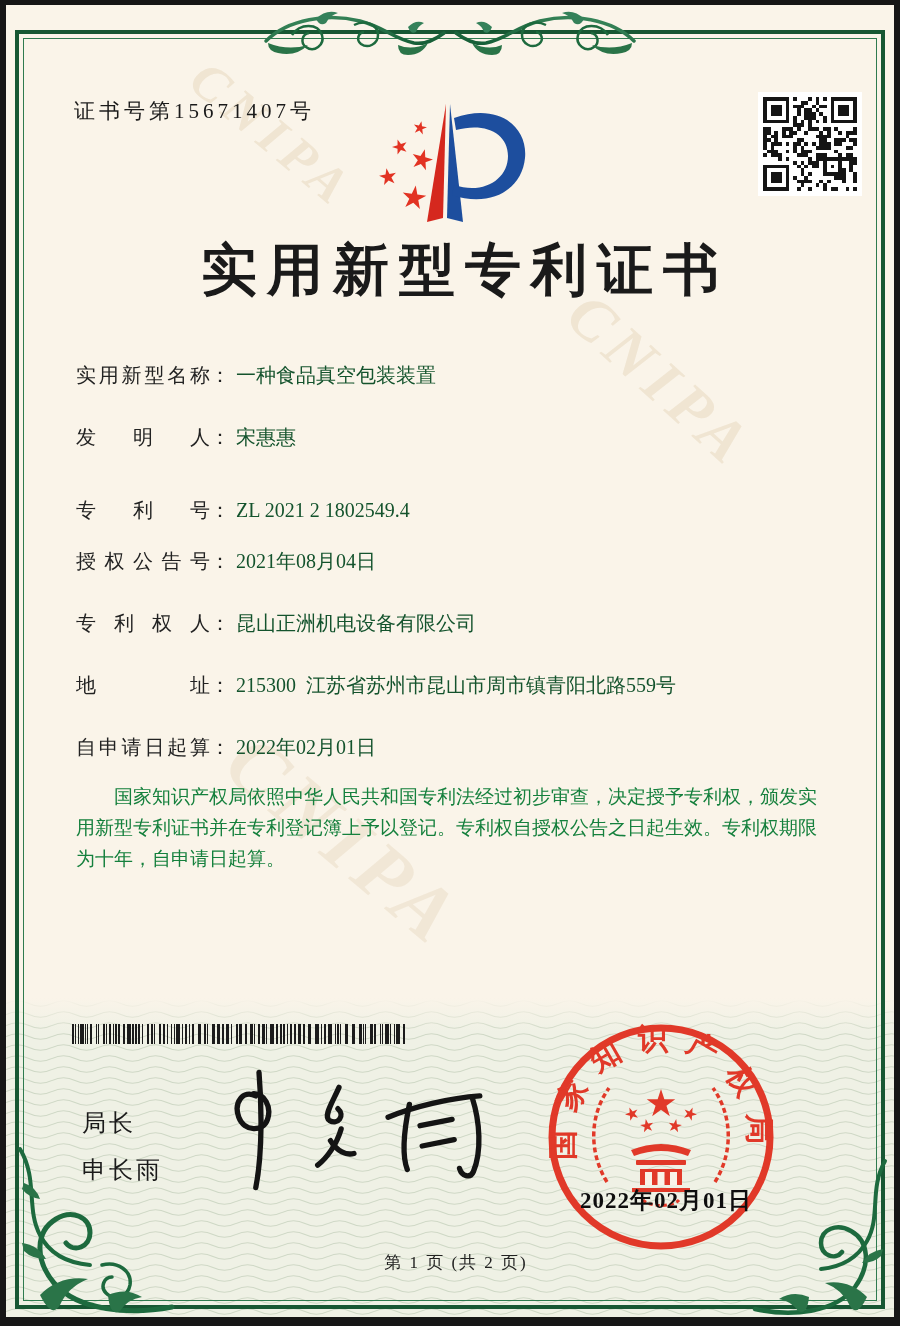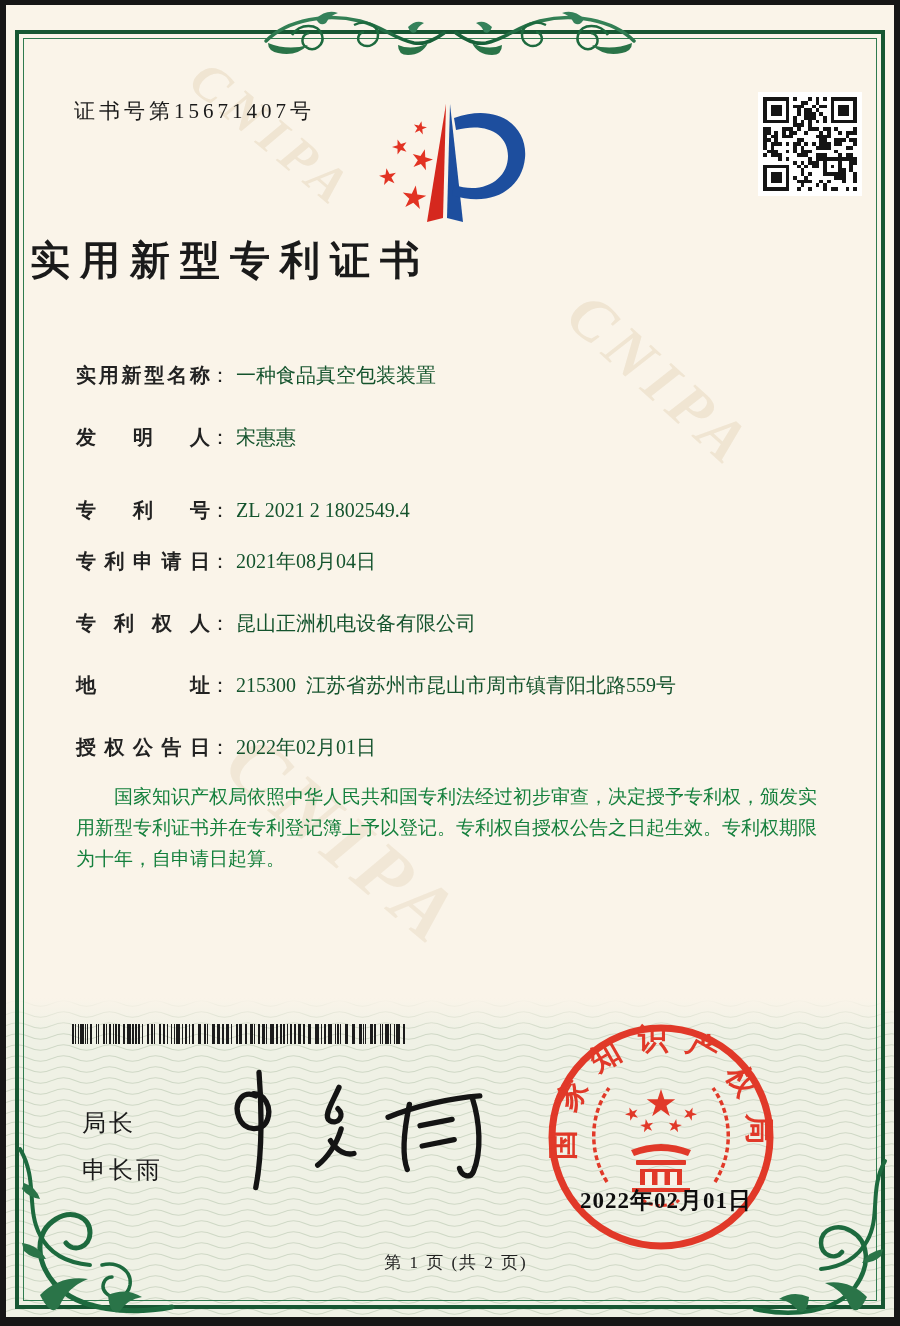--- a/index.html
+++ b/index.html
@@ -26,26 +26,26 @@
     color:rgba(198,170,120,.20);letter-spacing:8px;white-space:nowrap;pointer-events:none;}
   .wm1{left:175px;top:105px;font-size:52px;transform:rotate(40deg);}
   .wm2{left:548px;top:345px;font-size:62px;transform:rotate(42deg);}
   .wm3{left:205px;top:795px;font-size:80px;transform:rotate(40deg);color:rgba(198,170,120,.16);}
   
   .cert-no{position:absolute;left:74px;top:97px;font-size:21px;letter-spacing:4px;z-index:3;}
   .logo{position:absolute;left:330px;top:98px;width:240px;height:130px;z-index:3;}
   .qr{position:absolute;left:758px;top:92px;width:104px;height:104px;background:#fff;
     padding:5px;box-sizing:border-box;z-index:3;}
   .qr svg{width:100%;height:100%;display:block;}
-  .title{position:absolute;left:0;right:0;top:233px;text-align:left;font-size:40px;
+  .title{position:absolute;left:0;right:0;top:233px;text-align:center;font-size:56px;
     font-weight:bold;letter-spacing:10px;padding-left:10px;z-index:3;margin-left:20px;}
   
   .frow{position:absolute;left:76px;font-size:20px;z-index:3;white-space:nowrap;color:#222;}
   .flabel{display:inline-block;width:134px;text-align:justify;text-align-last:justify;
-    vertical-align:bottom;font-weight:bold;}
+    vertical-align:bottom;}
   .fcolon{display:inline-block;margin-right:6px;}
   .fvalue{white-space:pre-wrap;color:#14532d;}
   .fpair2{position:absolute;left:394px;top:0;white-space:nowrap;}
   .flabel2{display:inline-block;width:118px;text-align:justify;text-align-last:justify;}
   
   .body-text{position:absolute;left:76px;top:781px;width:752px;font-size:19px;
     line-height:31px;z-index:3;color:#15803d;}
   .body-text p{margin:0;text-indent:2em;}
   
   .barcode{position:absolute;left:72px;top:1024px;width:334px;height:20px;z-index:3;}
@@ -462,30 +462,30 @@
 <div class="frow" style="top:362px">
   <span class="flabel">实用新型名称</span><span class="fcolon">：</span><span class="fvalue">一种食品真空包装装置</span>
 </div>
 <div class="frow" style="top:424px">
   <span class="flabel">发明人</span><span class="fcolon">：</span><span class="fvalue">宋惠惠</span>
 </div>
 <div class="frow" style="top:497px">
   <span class="flabel">专利号</span><span class="fcolon">：</span><span class="fvalue">ZL 2021 2 1802549.4</span>
 </div>
 <div class="frow" style="top:548px">
-  <span class="flabel">专利申请日</span><span class="fcolon">：</span><span class="fvalue">2021年08月04日</span>
+  <span class="flabel">授权公告号</span><span class="fcolon">：</span><span class="fvalue">2021年08月04日</span>
 </div>
 <div class="frow" style="top:610px">
   <span class="flabel">专利权人</span><span class="fcolon">：</span><span class="fvalue">昆山正洲机电设备有限公司</span>
 </div>
 <div class="frow" style="top:672px">
   <span class="flabel">地址</span><span class="fcolon">：</span><span class="fvalue">215300  江苏省苏州市昆山市周市镇青阳北路559号</span>
 </div>
 <div class="frow" style="top:734px;width:760px">
-  <span class="flabel">授权公告日</span><span class="fcolon">：</span><span class="fvalue">2022年02月01日</span>
+  <span class="flabel">自申请日起算</span><span class="fcolon">：</span><span class="fvalue">2022年02月01日</span>
 </div>
 
 <div class="body-text">
   <p>国家知识产权局依照中华人民共和国专利法经过初步审查，决定授予专利权，颁发实用新型专利证书并在专利登记簿上予以登记。专利权自授权公告之日起生效。专利权期限为十年，自申请日起算。</p>
 </div>
 
 <div class="barcode">
   <svg id="bc-svg" viewBox="0 0 334 20" preserveAspectRatio="none" fill="#1b1b1b">
       <rect x="0" y="0" width="2" height="20"></rect>
       <rect x="3" y="0" width="1" height="20"></rect>

